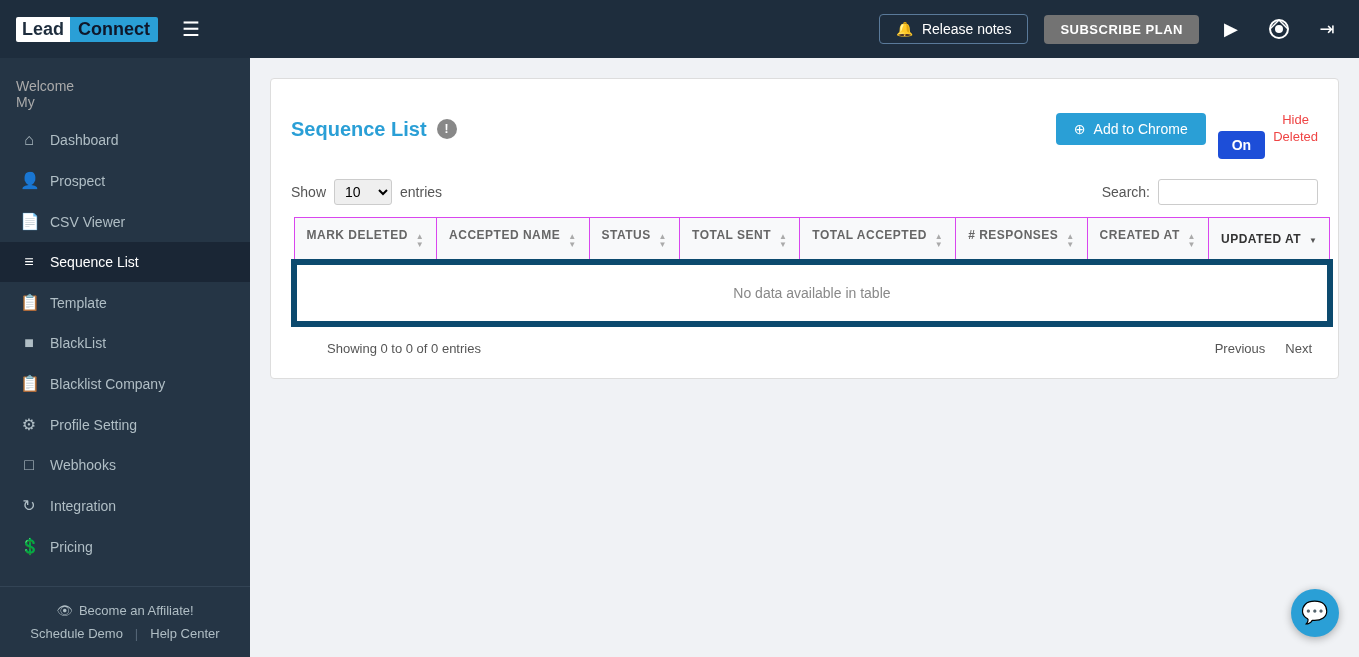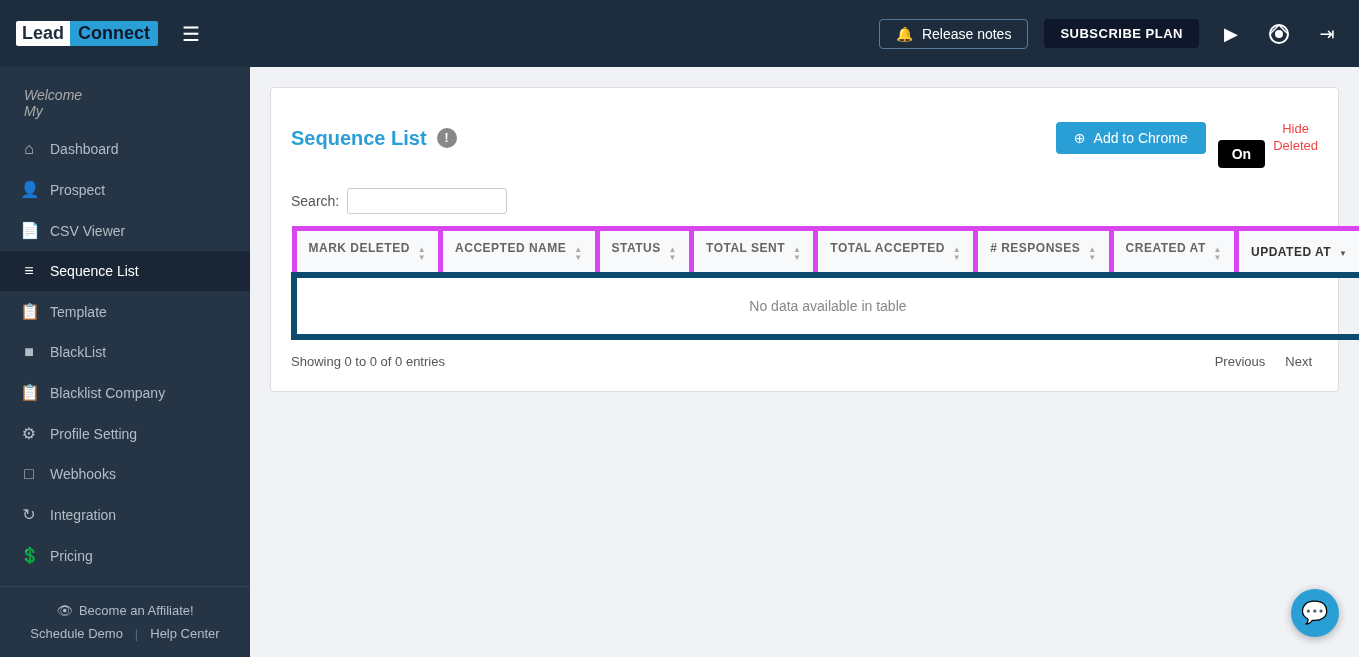--- a/index.html
+++ b/index.html
@@ -1,21 +1,21 @@
 <!DOCTYPE html>
 <html><head>
   <meta charset="utf-8">
   <style>
     * { box-sizing: border-box; margin: 0; padding: 0; }
     body { font-family: Arial, sans-serif; font-size: 14px; background: #f0f0f0; display: flex; flex-direction: column; height: 657px; overflow: hidden; }
 
     
     .header {
       background: #1e2d3d;
-      height: 67px;
+      height: 58px;
       display: flex;
       align-items: center;
       padding: 0 16px;
       gap: 16px;
       flex-shrink: 0;
     }
     .logo {
       display: flex;
       align-items: center;
       font-weight: bold;
@@ -46,21 +46,21 @@
       color: white;
       padding: 6px 16px;
       border-radius: 4px;
       cursor: pointer;
       display: flex;
       align-items: center;
       gap: 8px;
       font-size: 14px;
     }
     .subscribe-btn {
-      background: #0f172a;
+      background: #737373;
       border: none;
       color: white;
       padding: 7px 16px;
       border-radius: 4px;
       cursor: pointer;
       font-size: 13px;
       font-weight: bold;
       letter-spacing: 0.5px;
     }
     .trial-btn {
@@ -96,25 +96,24 @@
     .sidebar {
       width: 250px;
       background: #253545;
       color: #ccc;
       display: flex;
       flex-direction: column;
       flex-shrink: 0;
       overflow-y: auto;
     }
     .sidebar-welcome {
-      padding: 20px 24px 10px;
+      padding: 20px 16px 10px;
       color: white;
       font-size: 16px;
       font-weight: bold;
-      font-style: italic;
     }
     .sidebar-welcome span {
       display: block;
       font-size: 14px;
       font-weight: normal;
       color: #aaa;
     }
     .sidebar-nav { flex: 1; }
     .sidebar-item {
       display: flex;
@@ -212,21 +211,21 @@
       align-items: center;
       gap: 8px;
       font-size: 14px;
     }
     .toggle-group {
       display: flex;
       align-items: center;
       gap: 8px;
     }
     .toggle-on {
-      background: #000000;
+      background: #1d4ed8;
       color: white;
       padding: 6px 14px;
       border-radius: 4px;
       font-weight: bold;
       font-size: 14px;
       cursor: pointer;
       margin-top: 32px;
     }
     .hide-deleted-text {
       font-size: 13px;
@@ -270,21 +269,21 @@
     }
 
     
     .data-table {
       width: 100%;
       border-collapse: collapse;
       border: 1px solid #ddd;
     }
     .data-table th {
       background: #f8f9fa;
-      border: 5px solid #d946ef;
+      border: 1px solid #d946ef;
       padding: 10px 12px;
       text-align: center;
       font-size: 12px;
       color: #666;
       font-weight: bold;
       letter-spacing: 0.5px;
       white-space: nowrap;
     }
     .data-table th .sort-icons {
       display: inline-flex;
@@ -305,20 +304,21 @@
       font-size: 14px;
       padding: 20px;
     }
 
     
     .table-footer {
       display: flex;
       justify-content: space-between;
       align-items: center;
       margin-top: 12px;
+      margin-left: 36px;
     }
     .showing-text { color: #555; font-size: 13px; }
     .pagination {
       display: flex;
       gap: 8px;
     }
     .page-btn {
       color: #555;
       font-size: 13px;
       cursor: pointer;
@@ -453,20 +453,30 @@
             <div class="toggle-on">On</div>
             <div class="hide-deleted-text">
               <span>Hide</span><br>
               <span>Deleted</span>
             </div>
           </div>
         </div>
       </div>
 
       <div class="table-controls">
+        <div class="show-entries">
+          <span>Show</span>
+          <select class="entries-select">
+            <option value="10">10</option>
+            <option value="25">25</option>
+            <option value="50">50</option>
+            <option value="100">100</option>
+          </select>
+          <span>entries</span>
+        </div>
         <div class="search-group">
           <label>Search:</label>
           <input type="text" class="search-input" style="">
         </div>
       </div>
 
       <table class="data-table">
         <thead>
           <tr>
             <th>

